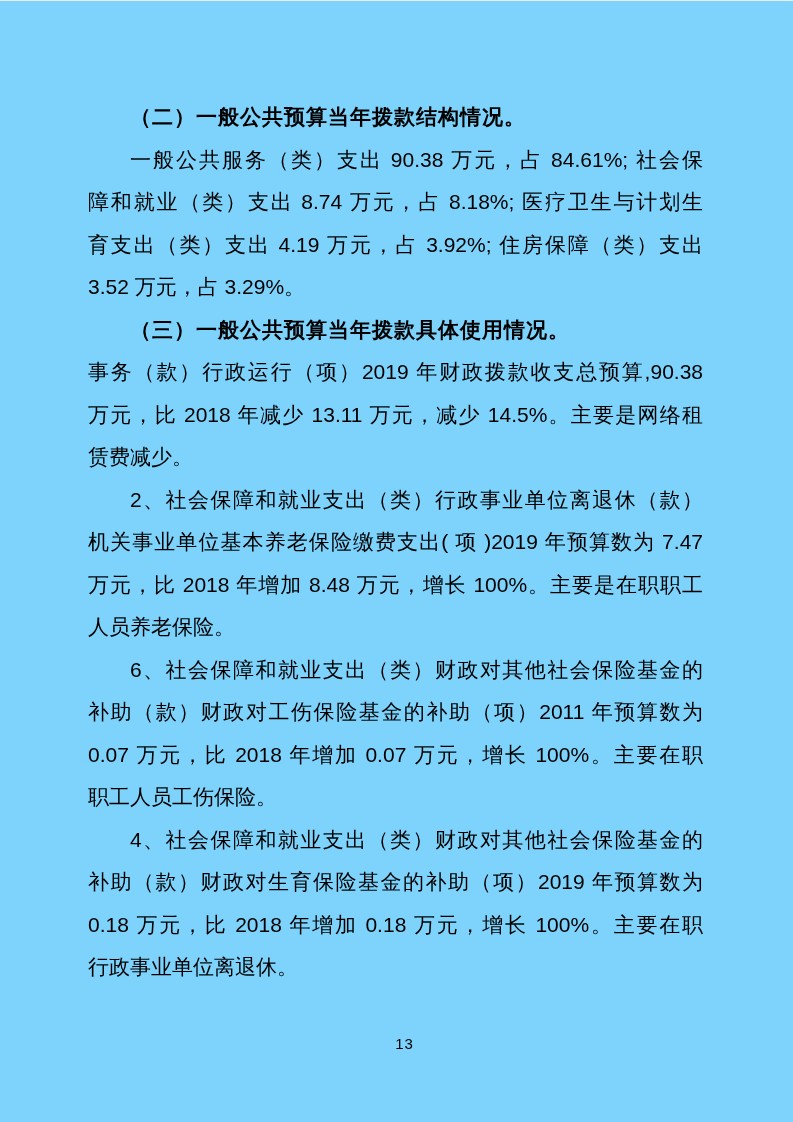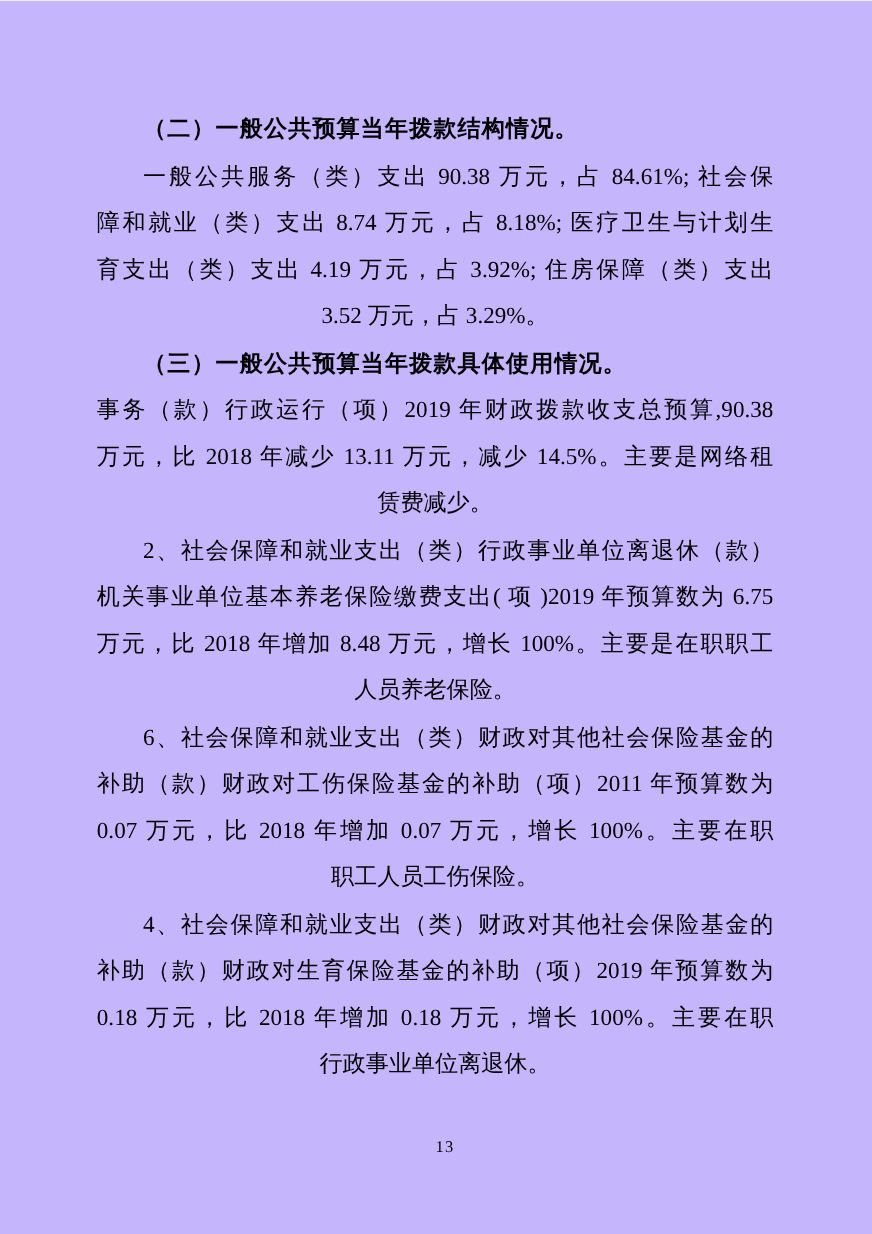--- a/index.html
+++ b/index.html
@@ -4,23 +4,23 @@
 <style>
   html, body {
     margin: 0;
     padding: 0;
     background: #ffffff;
   }
   .page {
     position: relative;
     width: 793px;
     height: 1122px;
-    background: #c4b5fd;
+    background: #7dd3fc;
     color: #000000;
-    font-family: Liberation Serif, serif;
+    font-family: Liberation Sans, sans-serif;
     overflow: hidden;
     border-top: 1px solid #ececec;
     box-sizing: border-box;
   }
   .content {
     position: absolute;
     top: 95px;
     left: 88px;
     right: 90px;
     font-size: 21px;
@@ -41,21 +41,21 @@
     text-align: justify;
     text-align-last: justify;
   }
   
   .j {
     text-align: justify;
     text-align-last: justify;
   }
   
   .l {
-    text-align: center;
+    text-align: left;
   }
   .page-number {
     position: absolute;
     top: 1034px;
     left: 16px;
     right: 0;
     text-align: center;
     font-size: 15px;
     letter-spacing: 1px;
   }
@@ -78,21 +78,21 @@
     <div class="line h">（三）一般公共预算当年拨款具体使用情况。</div>
 
     <div>
       <div class="line j">事务（款）行政运行（项）2019 年财政拨款收支总预算,90.38</div>
       <div class="line j">万元，比 2018 年减少 13.11 万元，减少 14.5%。主要是网络租</div>
       <div class="line l">赁费减少。</div>
     </div>
 
     <div>
       <div class="line f">2、社会保障和就业支出（类）行政事业单位离退休（款）</div>
-      <div class="line j">机关事业单位基本养老保险缴费支出( 项 )2019 年预算数为 6.75</div>
+      <div class="line j">机关事业单位基本养老保险缴费支出( 项 )2019 年预算数为 7.47</div>
       <div class="line j">万元，比 2018 年增加 8.48 万元，增长 100%。主要是在职职工</div>
       <div class="line l">人员养老保险。</div>
     </div>
 
     <div>
       <div class="line f">6、社会保障和就业支出（类）财政对其他社会保险基金的</div>
       <div class="line j">补助（款）财政对工伤保险基金的补助（项）2011 年预算数为</div>
       <div class="line j">0.07 万元，比 2018 年增加 0.07 万元，增长 100%。主要在职</div>
       <div class="line l">职工人员工伤保险。</div>
     </div>

